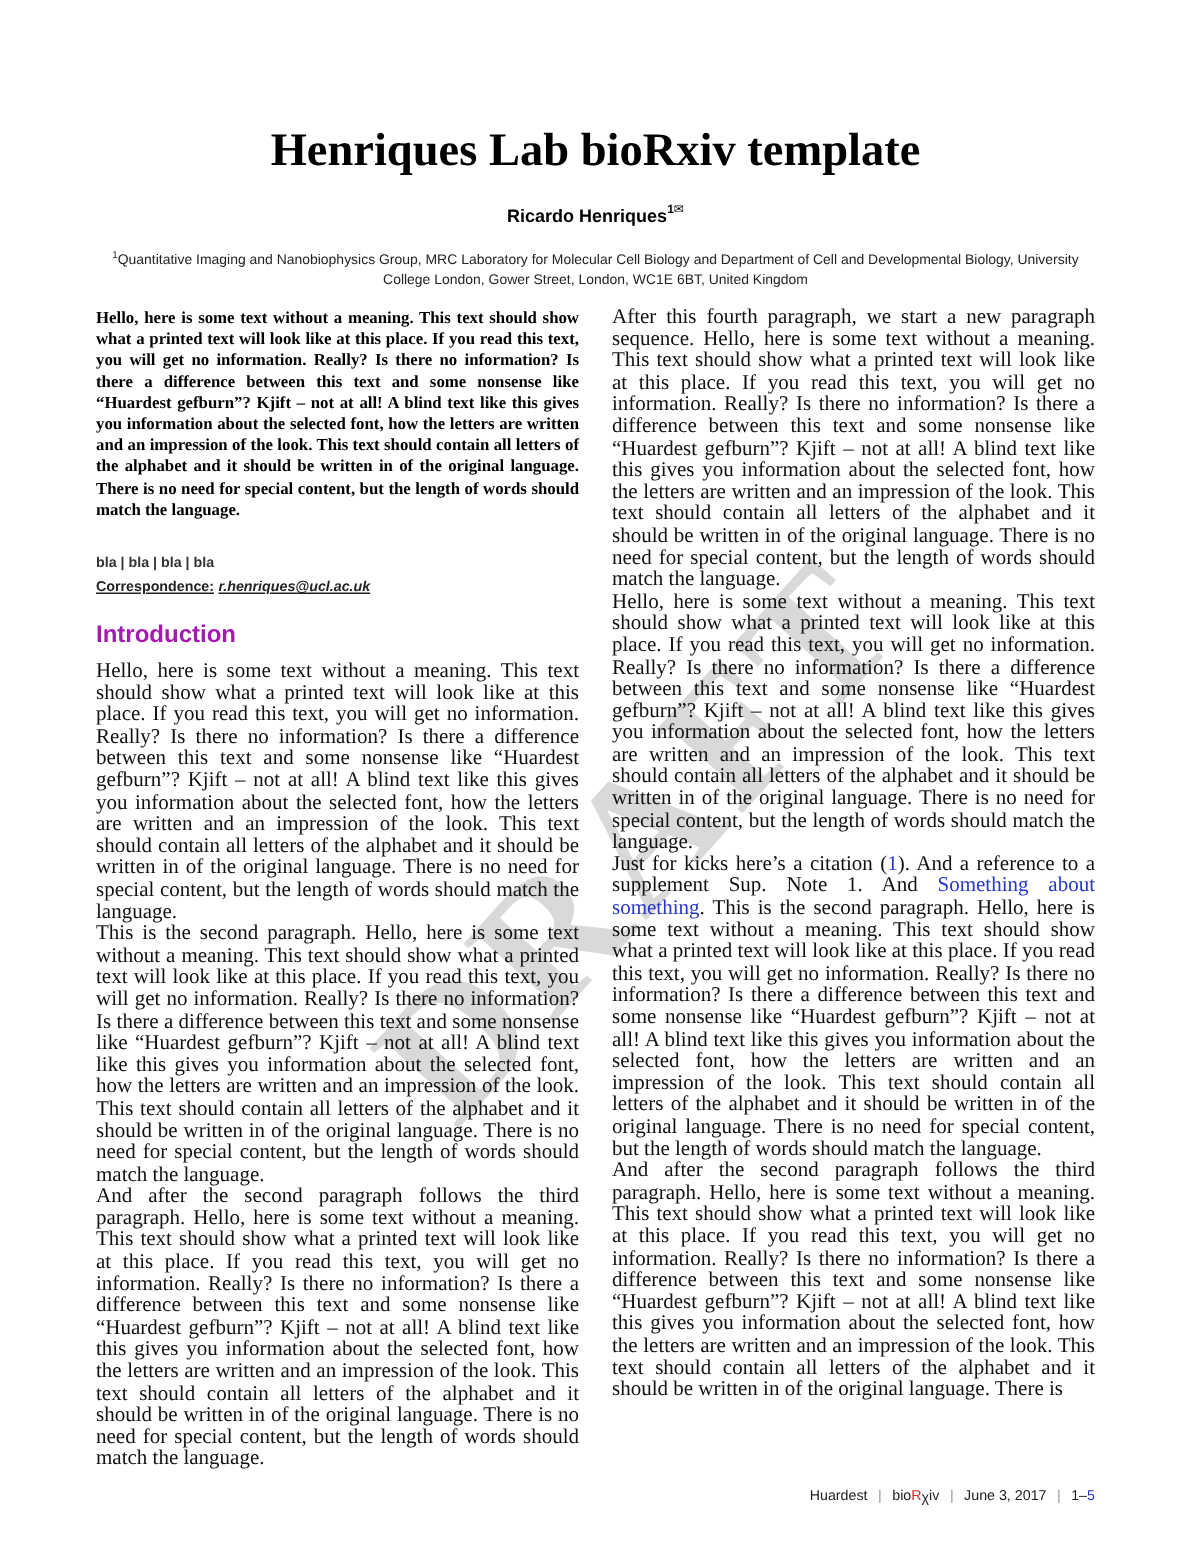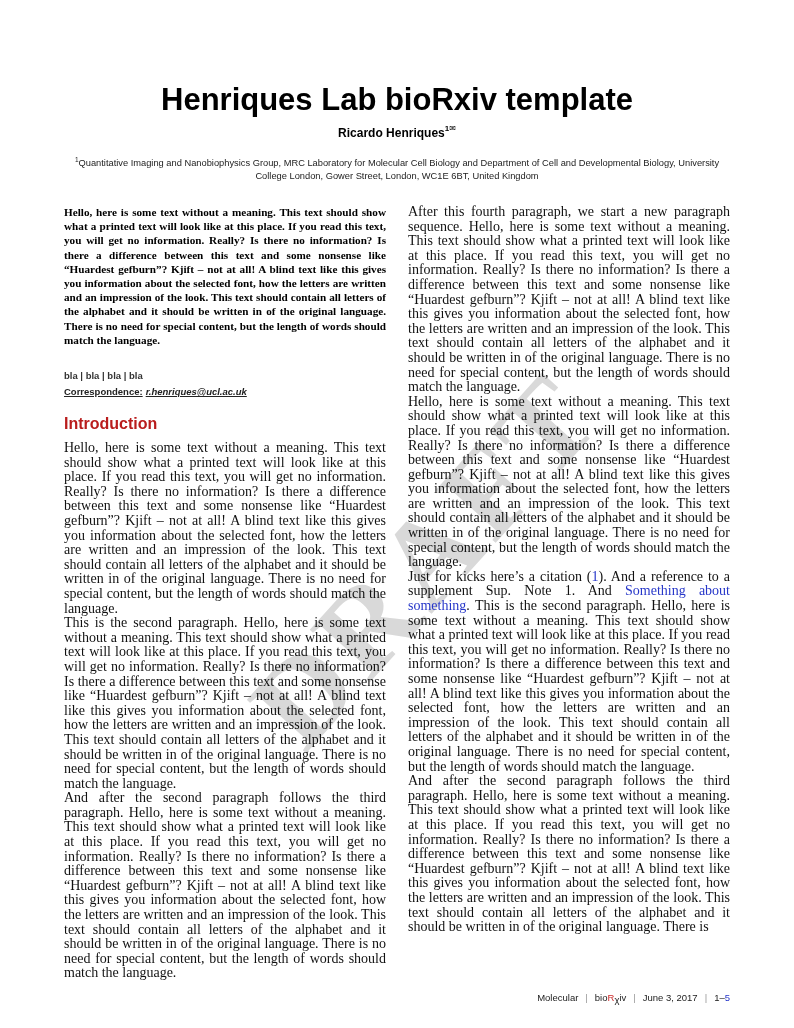--- a/index.html
+++ b/index.html
@@ -22,27 +22,27 @@
     letter-spacing:6px;
     color:#d9d9d9;
     z-index:0;
     white-space:nowrap;
     user-select:none;
   }
   .content { position:relative; z-index:1; }
   .header { text-align:center; }
   .title {
     padding-top:82px;
-    font-family:Liberation Sans, sans-serif;
+    font-family:Liberation Serif, serif;
     font-weight:bold;
     font-size:31px;
     color:#000;
   }
   .author-line {
-    margin-top:6px;
+    margin-top:17px;
     font-family:"Liberation Sans", sans-serif;
     font-weight:bold;
     font-size:12px;
     color:#000;
   }
   .author-sup { font-size:8px; vertical-align:6px; font-weight:bold; }
   .envelope { font-family:"DejaVu Sans", sans-serif; font-size:8px; }
   .affiliation {
     margin:14px auto 0;
     width:670px;
@@ -89,21 +89,21 @@
     font-size:9.5px;
     color:#222;
     text-decoration:underline;
   }
   .corr-email { font-style:italic; color:#222; text-decoration:none; margin-left:3px; }
   .section-heading {
     margin:18px 0 8px;
     font-family:"Liberation Sans", sans-serif;
     font-weight:bold;
     font-size:16px;
-    color:#b91c1c;
+    color:#a21caf;
   }
   .link { color:#2636c9; text-decoration:none; cursor:pointer; }
   .footer {
     position:absolute;
     top:992px; right:64px;
     font-family:"Liberation Sans", sans-serif;
     font-size:9.5px;
     color:#222;
     white-space:nowrap;
   }
@@ -136,15 +136,15 @@
       </div>
 
       <div class="col">
         <p class="body-par">After this fourth paragraph, we start a new paragraph sequence. Hello, here is some text without a meaning. This text should show what a printed text will look like at this place. If you read this text, you will get no information. Really? Is there no information? Is there a difference between this text and some nonsense like “Huardest gefburn”? Kjift – not at all! A blind text like this gives you information about the selected font, how the letters are written and an impression of the look. This text should contain all letters of the alphabet and it should be written in of the original language. There is no need for special content, but the length of words should match the language.</p>
         <p class="body-par">Hello, here is some text without a meaning. This text should show what a printed text will look like at this place. If you read this text, you will get no information. Really? Is there no information? Is there a difference between this text and some nonsense like “Huardest gefburn”? Kjift – not at all! A blind text like this gives you information about the selected font, how the letters are written and an impression of the look. This text should contain all letters of the alphabet and it should be written in of the original language. There is no need for special content, but the length of words should match the language.</p>
         <p class="body-par"><span>Just for kicks here’s a citation (</span><a class="link">1</a><span>). And a reference to a supplement Sup. Note 1. And </span><a class="link">Something about something</a><span>. This is the second paragraph. Hello, here is some text without a meaning. This text should show what a printed text will look like at this place. If you read this text, you will get no information. Really? Is there no information? Is there a difference between this text and some nonsense like “Huardest gefburn”? Kjift – not at all! A blind text like this gives you information about the selected font, how the letters are written and an impression of the look. This text should contain all letters of the alphabet and it should be written in of the original language. There is no need for special content, but the length of words should match the language.</span></p>
         <p class="body-par">And after the second paragraph follows the third paragraph. Hello, here is some text without a meaning. This text should show what a printed text will look like at this place. If you read this text, you will get no information. Really? Is there no information? Is there a difference between this text and some nonsense like “Huardest gefburn”? Kjift – not at all! A blind text like this gives you information about the selected font, how the letters are written and an impression of the look. This text should contain all letters of the alphabet and it should be written in of the original language. There is</p>
       </div>
     </div>
 
-    <div class="footer"><span>Molecular</span><span class="sep">|</span><span><span>bio</span><span class="red">R</span><span class="chi">χ</span><span>iv</span></span><span class="sep">|</span><span>June 3, 2017</span><span class="sep">|</span><span><span>1–</span><a class="link">5</a></span></div>
+    <div class="footer"><span>Huardest</span><span class="sep">|</span><span><span>bio</span><span class="red">R</span><span class="chi">χ</span><span>iv</span></span><span class="sep">|</span><span>June 3, 2017</span><span class="sep">|</span><span><span>1–</span><a class="link">5</a></span></div>
   </div>
 </div>
 
 </body></html>

